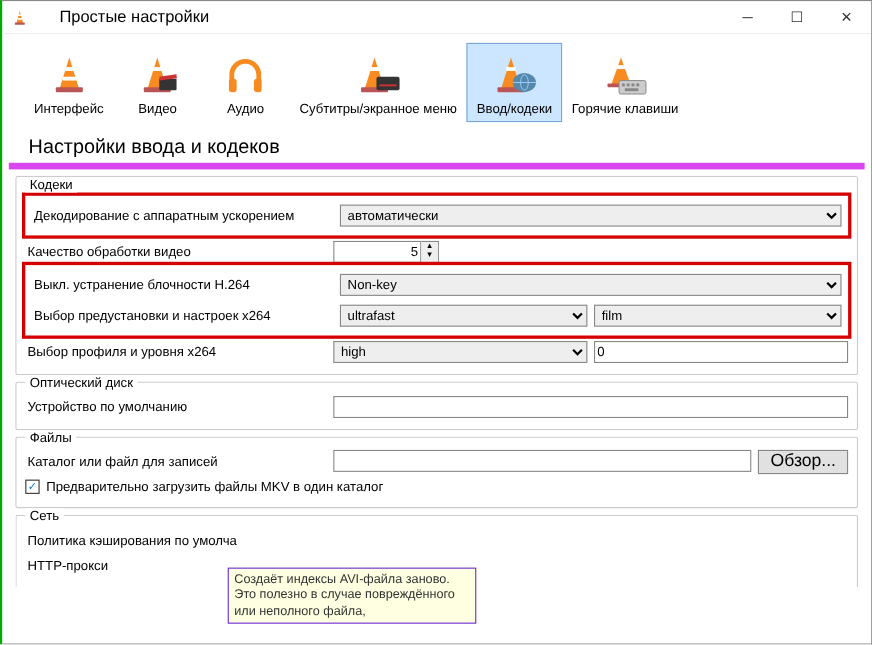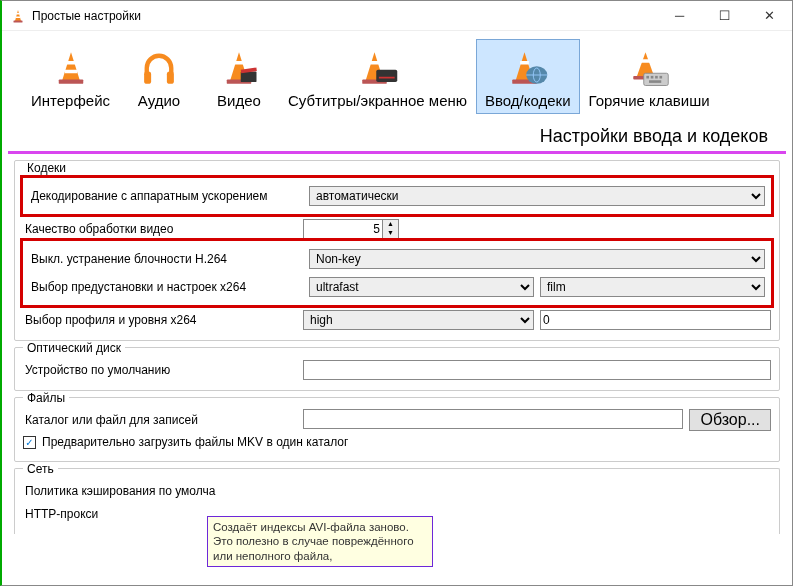--- a/index.html
+++ b/index.html
@@ -1,30 +1,30 @@
 <!DOCTYPE html>
 <html><head>
 <meta charset="utf-8">
 <style>
   * { box-sizing: border-box; font-family: "Segoe UI", Tahoma, sans-serif; font-size: 12px; }
   body { margin:0; padding:0; background:#fff; color:#000; }
   .window { width:793px; height:586px; border:1px solid #888; position:relative; display:flex; flex-direction:column; overflow:hidden; border-left:2px solid #0a0; }
   .titlebar { height:30px; display:flex; align-items:center; padding:0 0 0 8px; border-bottom:1px solid #eee;}
-  .titlebar .title { flex:1; font-size:12px; }
+  .titlebar .title { flex:1; font-size:15px;margin-left:22px; }
   .winbtns { display:flex; }
   .winbtn { width:45px; height:30px; display:flex; align-items:center; justify-content:center; font-size:13px; color:#333;}
   .cone-icon { width:16px; height:16px; margin-right:6px; display:inline-block; }
 
   .toolbar { display:flex; padding:8px 20px 4px 20px; gap:0; align-items:flex-start;}
   .toolbar .tab { display:flex; flex-direction:column; align-items:center; padding:4px 8px; min-width:80px; text-align:center; border:1px solid transparent;}
   .toolbar .tab.selected { border:1px solid #7aa7d7; background:#cde6ff; }
   .toolbar .tab .icon { width:48px; height:48px; display:flex; align-items:center; justify-content:center;}
-  .toolbar .tab .lbl { font-size:15px; white-space:nowrap;}
-
-  .heading { font-size:18px; font-weight:400; padding:8px 18px 4px 18px; border-bottom:3px solid #d946ef; margin:0 6px;text-align:right;}
+  .toolbar .tab .lbl { font-size:12px; white-space:nowrap;}
+
+  .heading { font-size:18px; font-weight:400; padding:8px 18px 4px 18px; border-bottom:6px solid #d946ef; margin:0 6px;}
   .content { flex:1; overflow:hidden; padding:6px 12px;}
 
   .group { border:1px solid #ccc; border-radius:2px; padding:4px 8px 8px 8px; margin-bottom:6px;}
   .group-title { position:relative; top:-11px; background:#fff; display:inline-block; padding:0 4px; font-size:12px;}
   .group-inner { margin-top:-8px;}
 
   .row { display:flex; align-items:center; margin:1px 0; min-height:22px;}
   .row .label { width:280px; font-size:12px; padding-left:2px;}
   .row .field { flex:1; display:flex; gap:6px;}
   select, input[type=text] { width:100%; height:20px; border:1px solid #888; background:#fff; font-size:12px; padding:0 2px;}
@@ -77,38 +77,38 @@
             <rect x="19" y="16" width="10" height="4" fill="#fff"></rect>
             <rect x="17" y="26" width="14" height="4" fill="#fff"></rect>
             <rect x="10" y="37" width="28" height="5" fill="#b55" rx="1"></rect>
           </svg>
         </div>
       <div class="lbl">Интерфейс</div>
     </div>
     <div class="tab">
       <div class="icon">
           <svg class="cone-svg" viewBox="0 0 48 48">
-            <path d="M10 30 v-6 a14 14 0 0 1 28 0 v6" stroke="#f78b1f" stroke-width="5" fill="none"></path>
-            <rect x="7" y="28" width="8" height="14" rx="3" fill="#f78b1f"></rect>
-            <rect x="33" y="28" width="8" height="14" rx="3" fill="#f78b1f"></rect>
-          </svg>
-        </div>
-      <div class="lbl">Аудио</div>
-    </div>
-    <div class="tab">
-      <div class="icon">
-          <svg class="cone-svg" viewBox="0 0 48 48">
             <polygon points="24,6 34,38 14,38" fill="#f78b1f"></polygon>
             <rect x="19" y="16" width="10" height="4" fill="#fff"></rect>
             <rect x="10" y="37" width="28" height="5" fill="#b55" rx="1"></rect>
             <rect x="26" y="28" width="18" height="12" fill="#333" rx="1"></rect>
             <rect x="26" y="26" width="18" height="4" fill="#c33" transform="rotate(-8 26 26)"></rect>
           </svg>
         </div>
       <div class="lbl">Видео</div>
+    </div>
+    <div class="tab">
+      <div class="icon">
+          <svg class="cone-svg" viewBox="0 0 48 48">
+            <path d="M10 30 v-6 a14 14 0 0 1 28 0 v6" stroke="#f78b1f" stroke-width="5" fill="none"></path>
+            <rect x="7" y="28" width="8" height="14" rx="3" fill="#f78b1f"></rect>
+            <rect x="33" y="28" width="8" height="14" rx="3" fill="#f78b1f"></rect>
+          </svg>
+        </div>
+      <div class="lbl">Аудио</div>
     </div>
     <div class="tab" style="min-width:150px">
       <div class="icon">
           <svg class="cone-svg" viewBox="0 0 48 48">
             <polygon points="20,6 30,38 10,38" fill="#f78b1f"></polygon>
             <rect x="15" y="16" width="10" height="4" fill="#fff"></rect>
             <rect x="6" y="37" width="28" height="5" fill="#b55" rx="1"></rect>
             <rect x="22" y="26" width="24" height="14" fill="#333" rx="2"></rect>
             <rect x="25" y="34" width="18" height="2" fill="#c33"></rect>
           </svg>

